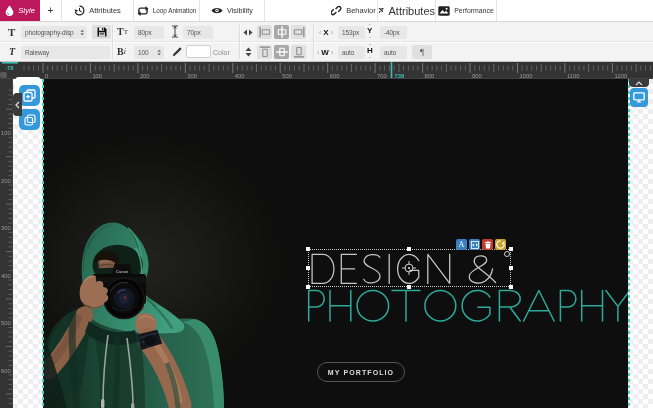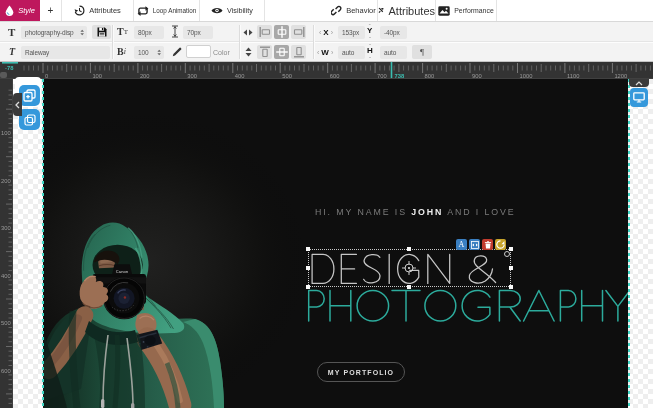--- a/index.html
+++ b/index.html
@@ -573,21 +573,20 @@
 <path d="M329.85 211.5 A15.75 15.25 0 1 0 329.85 242.0 A15.75 15.25 0 1 0 329.85 211.5" stroke="#2cab9c" stroke-width="1.5" fill="none" stroke-linecap="round" stroke-linejoin="round"></path>
 <path d="M349 211.5 H377 M363.0 211.5 V242.0" stroke="#2cab9c" stroke-width="1.5" fill="none" stroke-linecap="round" stroke-linejoin="round"></path>
 <path d="M397.34999999999997 211.5 A15.45 15.25 0 1 0 397.34999999999997 242.0 A15.45 15.25 0 1 0 397.34999999999997 211.5" stroke="#2cab9c" stroke-width="1.5" fill="none" stroke-linecap="round" stroke-linejoin="round"></path>
 <path d="M446.9 218.1 A15.25 15.25 0 1 0 446.9 235.4 L446.855 228.275 H434.96000000000004" stroke="#2cab9c" stroke-width="1.5" fill="none" stroke-linecap="round" stroke-linejoin="round"></path>
 <path d="M456.4 242.0 V211.5 H467.21599999999995 A9.984 8.235000000000001 0 0 1 467.21599999999995 227.97 H456.4 M466.79999999999995 227.97 L477.2 242.0" stroke="#2cab9c" stroke-width="1.5" fill="none" stroke-linecap="round" stroke-linejoin="round"></path>
 <path d="M480.6 242.0 L495.85 211.5 L511.1 242.0 M486.70000000000005 231.63 H505.0" stroke="#2cab9c" stroke-width="1.5" fill="none" stroke-linecap="round" stroke-linejoin="round"></path>
 <path d="M517.4 242.0 V211.5 H525.4599999999999 A7.4399999999999995 8.235000000000001 0 0 1 525.4599999999999 227.97 H517.4" stroke="#2cab9c" stroke-width="1.5" fill="none" stroke-linecap="round" stroke-linejoin="round"></path>
 <path d="M538.7 211.5 V242.0 M559.5 211.5 V242.0 M538.7 226.75 H559.5" stroke="#2cab9c" stroke-width="1.5" fill="none" stroke-linecap="round" stroke-linejoin="round"></path>
 <path d="M562.9 211.5 L574.9 227.36 L586.9 211.5 M574.9 227.36 V242.0" stroke="#2cab9c" stroke-width="1.5" fill="none" stroke-linecap="round" stroke-linejoin="round"></path>
       </svg>
-      <div id="hiline">HI. MY NAME IS <b>JOHN</b> AND I LOVE</div>
       <div id="selbox"></div>
       <div class="hdl" style="left:262.5px;top:168.0px"></div>
 <div class="hdl" style="left:262.5px;top:205.5px"></div>
 <div class="hdl" style="left:364.0px;top:168.0px"></div>
 <div class="hdl" style="left:364.0px;top:205.5px"></div>
 <div class="hdl" style="left:465.5px;top:168.0px"></div>
 <div class="hdl" style="left:465.5px;top:205.5px"></div>
 <div class="hdl" style="left:262.5px;top:186.8px"></div>
 <div class="hdl" style="left:465.5px;top:186.8px"></div>
       <svg width="16" height="16" viewBox="0 0 16 16" style="position:absolute;left:358px;top:181px">

